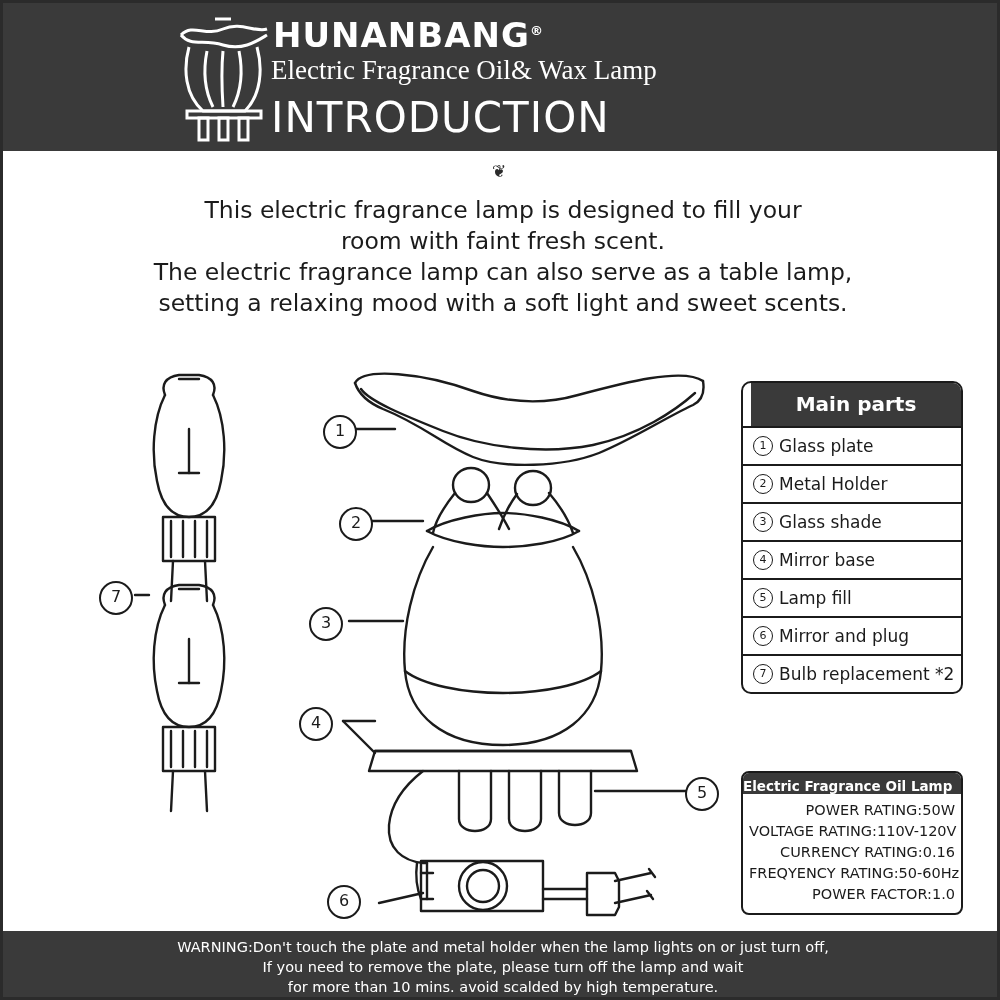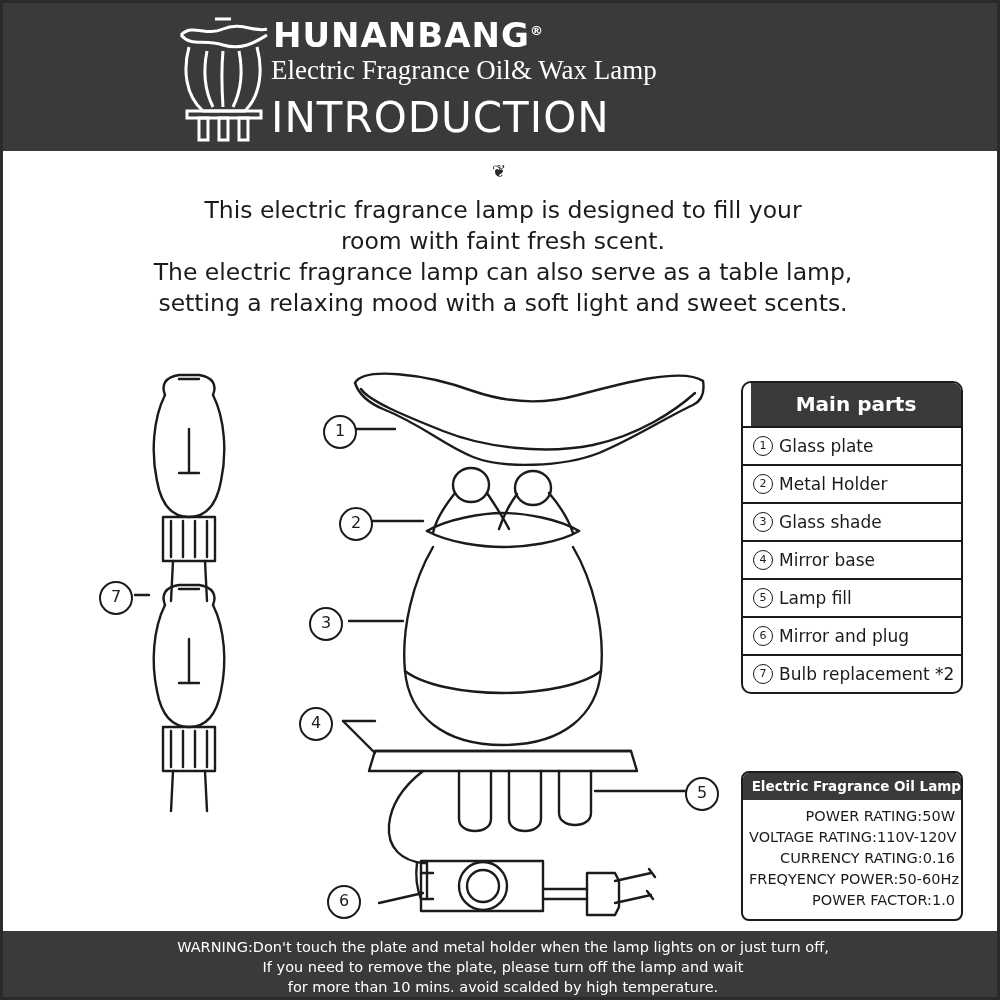--- a/index.html
+++ b/index.html
@@ -183,22 +183,22 @@
     border: 2px solid #1b1b1b;
     border-radius: 8px;
     background: #fff;
     overflow: hidden;
   }
   .spec-title {
     background: #3a3a3a;
     color: #fff;
     font-size: 13.5px;
     font-weight: bold;
-    text-align: right;
-    padding: 5px 0 6px 0;
+    text-align: left;
+    padding: 5px 0 0 0;
     font-family: "DejaVu Sans", sans-serif;
   }
   .spec-list {
     padding: 6px 6px 8px 6px;
     text-align: right;
   }
   .spec-list div {
     font-size: 14.5px;
     line-height: 21px;
     color: #1b1b1b;
@@ -381,21 +381,21 @@
         <span>Bulb replacement *2</span>
       </div>
     </div>
 
     <div class="spec-box">
       <div class="spec-title">Electric Fragrance Oil Lamp</div>
       <div class="spec-list">
         <div>POWER RATING:50W</div>
         <div>VOLTAGE RATING:110V-120V</div>
         <div>CURRENCY RATING:0.16</div>
-        <div>FREQYENCY POWER:50-60Hz</div>
+        <div>FREQYENCY RATING:50-60Hz</div>
         <div>POWER FACTOR:1.0</div>
       </div>
     </div>
 
   </div>
 
   <div class="footer">
     <div>WARNING:Don't touch the plate and metal holder when the lamp lights on or just turn off,</div>
     <div>If you need to remove the plate, please turn off the lamp and wait</div>
     <div>for more than 10 mins. avoid scalded by high temperature.</div>

